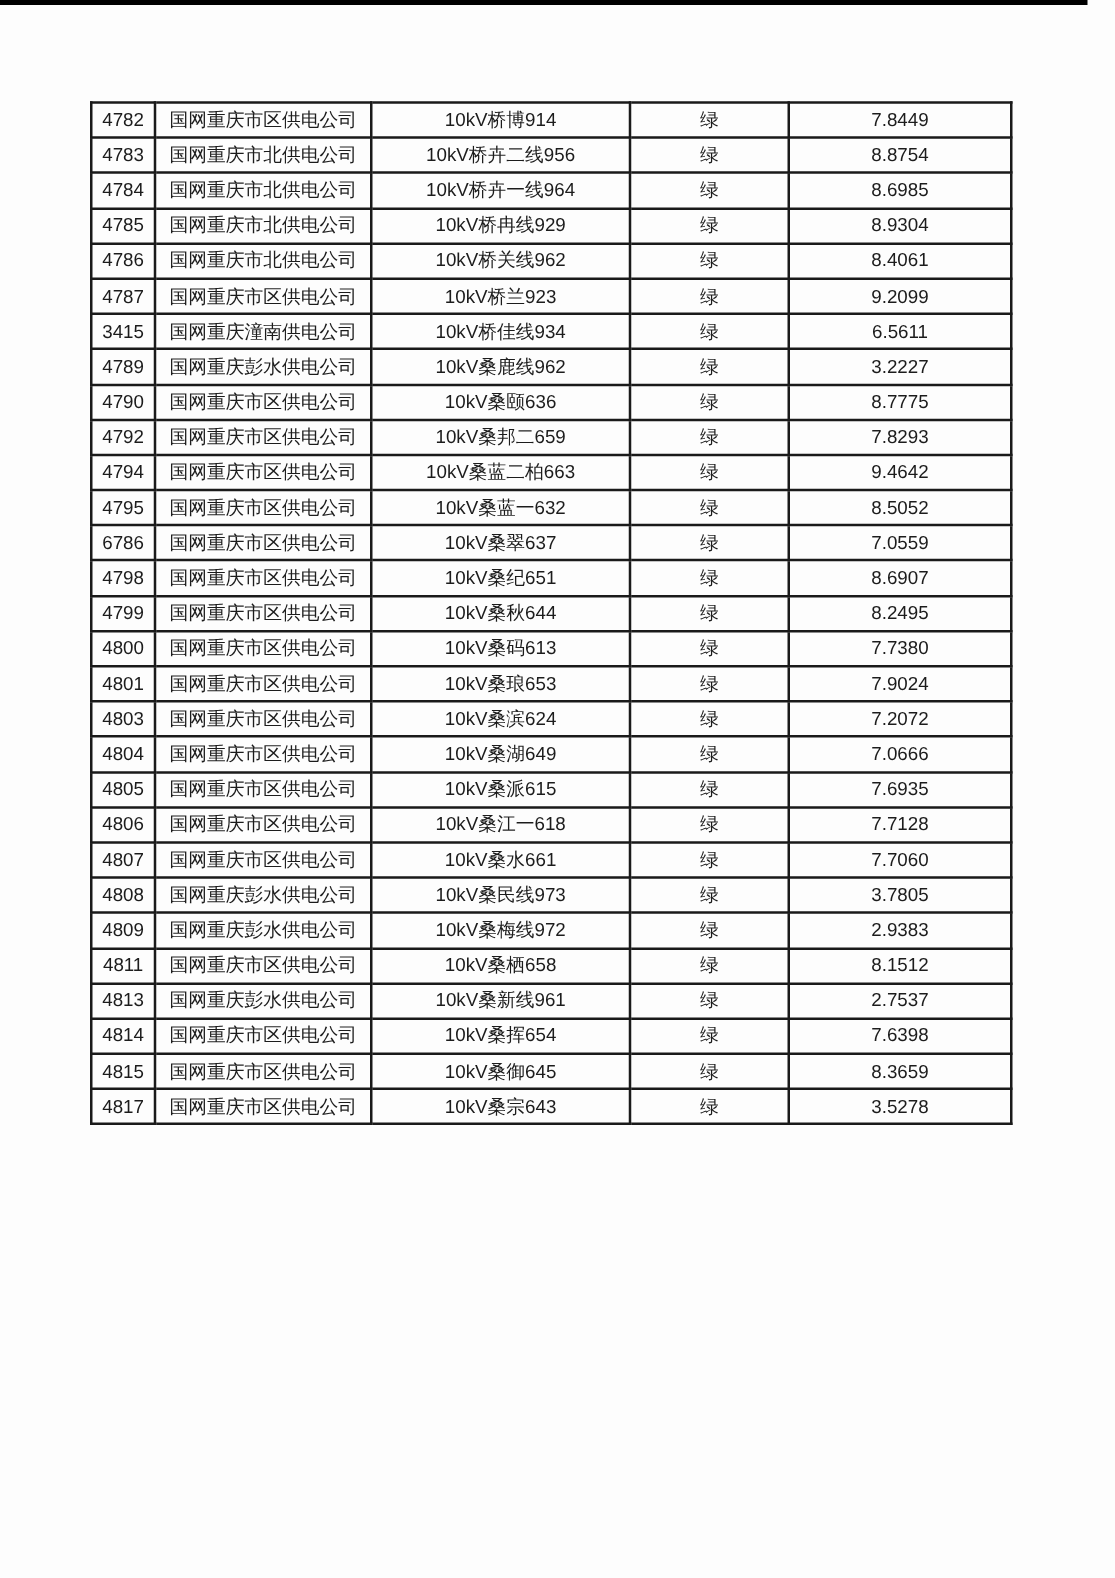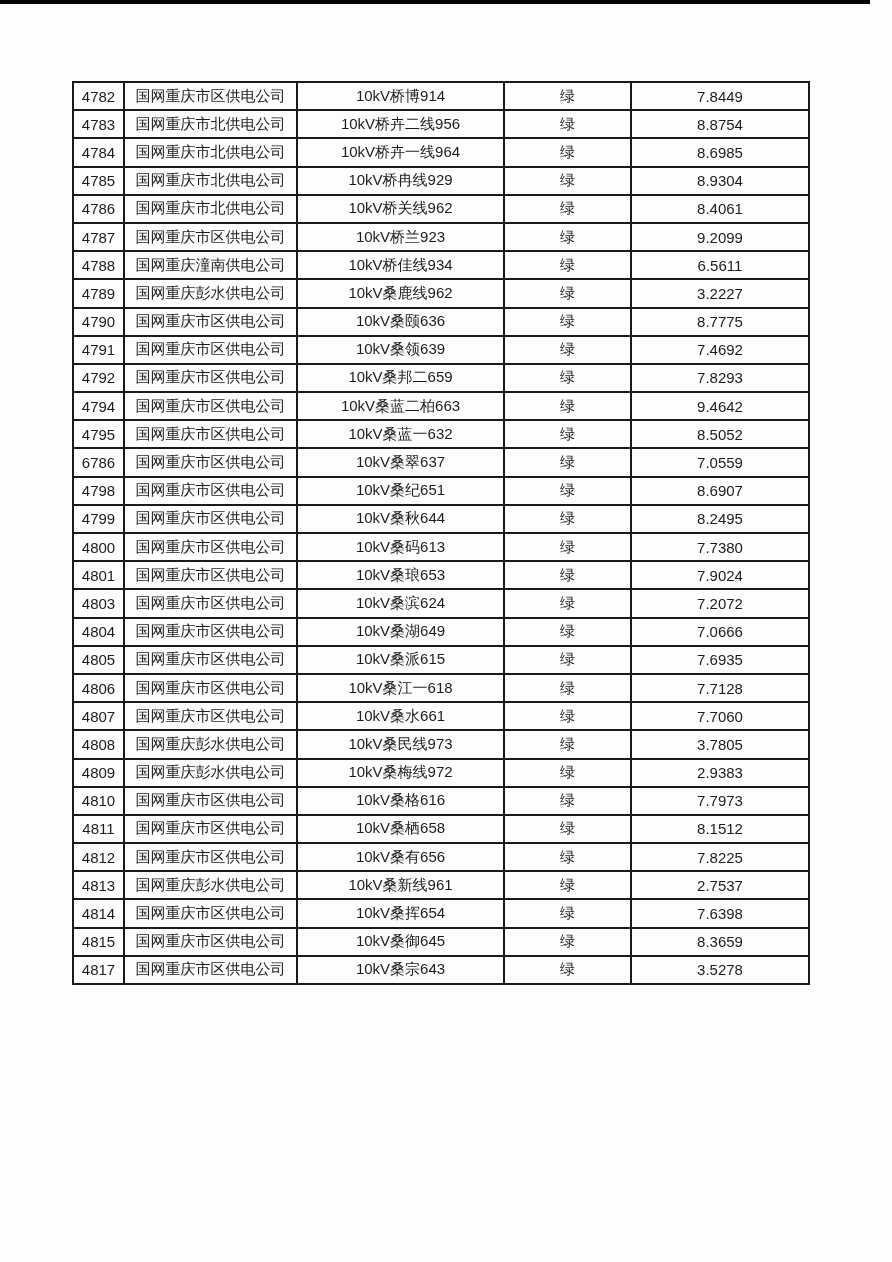--- a/index.html
+++ b/index.html
@@ -100,48 +100,41 @@
     <td>8.4061</td>
   </tr>
       <tr>
     <td>4787</td>
     <td>国网重庆市区供电公司</td>
     <td>10kV桥兰923</td>
     <td>绿</td>
     <td>9.2099</td>
   </tr>
       <tr>
-    <td>4788</td>
+    <td>3415</td>
     <td>国网重庆潼南供电公司</td>
     <td>10kV桥佳线934</td>
     <td>绿</td>
     <td>6.5611</td>
   </tr>
       <tr>
     <td>4789</td>
     <td>国网重庆彭水供电公司</td>
     <td>10kV桑鹿线962</td>
     <td>绿</td>
     <td>3.2227</td>
   </tr>
       <tr>
     <td>4790</td>
     <td>国网重庆市区供电公司</td>
     <td>10kV桑颐636</td>
     <td>绿</td>
     <td>8.7775</td>
   </tr>
       <tr>
-    <td>4791</td>
-    <td>国网重庆市区供电公司</td>
-    <td>10kV桑领639</td>
-    <td>绿</td>
-    <td>7.4692</td>
-  </tr>
-      <tr>
     <td>4792</td>
     <td>国网重庆市区供电公司</td>
     <td>10kV桑邦二659</td>
     <td>绿</td>
     <td>7.8293</td>
   </tr>
       <tr>
     <td>4794</td>
     <td>国网重庆市区供电公司</td>
     <td>10kV桑蓝二柏663</td>
@@ -233,39 +226,25 @@
     <td>3.7805</td>
   </tr>
       <tr>
     <td>4809</td>
     <td>国网重庆彭水供电公司</td>
     <td>10kV桑梅线972</td>
     <td>绿</td>
     <td>2.9383</td>
   </tr>
       <tr>
-    <td>4810</td>
-    <td>国网重庆市区供电公司</td>
-    <td>10kV桑格616</td>
-    <td>绿</td>
-    <td>7.7973</td>
-  </tr>
-      <tr>
     <td>4811</td>
     <td>国网重庆市区供电公司</td>
     <td>10kV桑栖658</td>
     <td>绿</td>
     <td>8.1512</td>
-  </tr>
-      <tr>
-    <td>4812</td>
-    <td>国网重庆市区供电公司</td>
-    <td>10kV桑有656</td>
-    <td>绿</td>
-    <td>7.8225</td>
   </tr>
       <tr>
     <td>4813</td>
     <td>国网重庆彭水供电公司</td>
     <td>10kV桑新线961</td>
     <td>绿</td>
     <td>2.7537</td>
   </tr>
       <tr>
     <td>4814</td>

